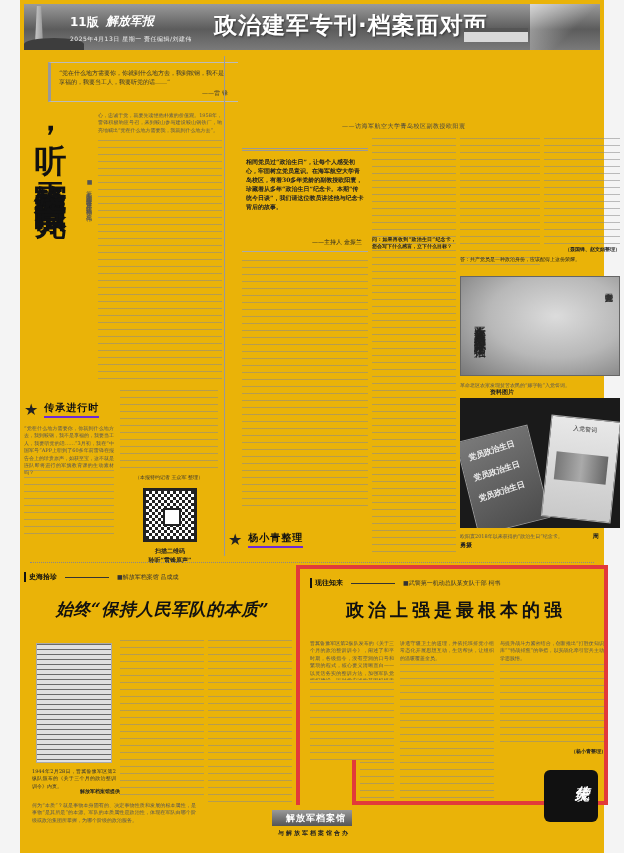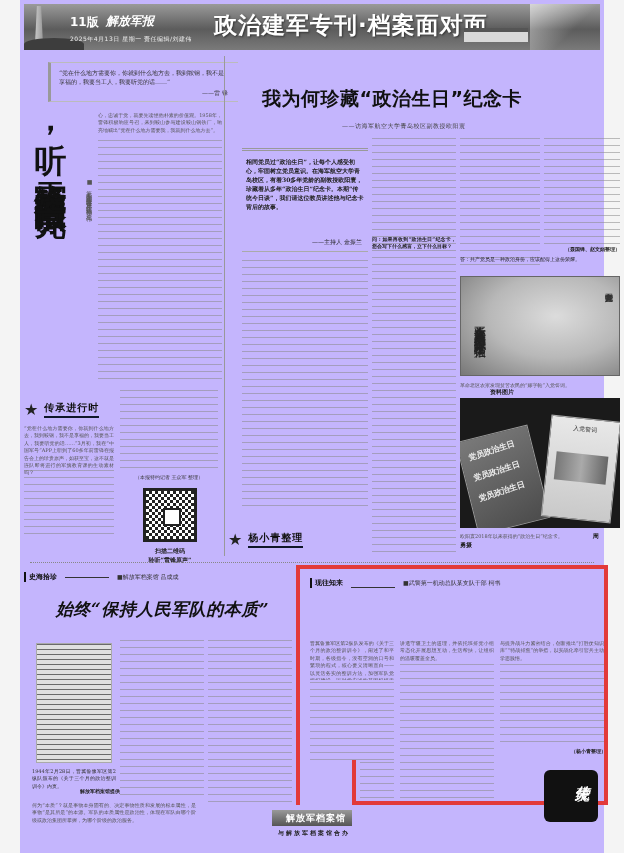--- a/index.html
+++ b/index.html
@@ -1,18 +1,18 @@
 <!DOCTYPE html>
 <html><head>
 <meta charset="utf-8">
 <style>
   * { box-sizing: border-box; margin: 0; padding: 0; }
   html, body { width: 624px; height: 853px; background: #f4f4f4; overflow: hidden; }
   body { font-family: "DejaVu Serif", serif; color: #222; position: relative; }
-  .page { position: absolute; left: 20px; top: 0; width: 584px; height: 853px; background: #c4b5fd; }
+  .page { position: absolute; left: 20px; top: 0; width: 584px; height: 853px; background: #eab308; }
 
   
   .masthead { position: absolute; left: 4px; top: 4px; width: 576px; height: 46px;
     background: linear-gradient(180deg, #9a9a9a 0%, #5c5c5c 55%, #7a7a7a 100%); overflow: hidden; }
   .masthead .tower { position: absolute; left: 8px; top: 2px; width: 14px; height: 42px;
     background: linear-gradient(90deg,#d8d8d8,#888); clip-path: polygon(35% 0,65% 0,80% 100%,20% 100%); }
   .masthead .hill { position: absolute; left: 0; bottom: 0; width: 60px; height: 12px; background: #3d3d3d; border-radius: 50% 50% 0 0; }
   .masthead .edition { position: absolute; left: 46px; top: 10px; color: #fff; font-family: "DejaVu Sans", sans-serif; font-weight: bold; font-size: 12px; }
   .masthead .paper { position: absolute; left: 82px; top: 9px; color: #fff; font-family: "DejaVu Serif", serif; font-style: italic; font-weight: bold; font-size: 12px; }
   .masthead .date { position: absolute; left: 46px; top: 31px; color: #eee; font-family: "DejaVu Sans", sans-serif; font-size: 6px; letter-spacing: 0.5px; }
@@ -27,21 +27,21 @@
   
   .quote-box { position: absolute; left: 28px; top: 16px; width: 190px; height: 40px; border-left: 3px solid #999; border-top: 1px solid #bbb; border-bottom: 1px solid #bbb; padding: 5px 8px; }
   .quote-box .q { font-size: 6px; line-height: 9px; color: #333; }
   .quote-box .by { position: absolute; right: 10px; bottom: 3px; font-size: 6px; color: #333; }
   .vhead { position: absolute; left: 28px; top: 82px; width: 48px; writing-mode: vertical-rl; font-family: "DejaVu Sans", sans-serif; font-weight: bold; font-size: 32px; line-height: 46px; letter-spacing: 3px; color: #111; }
   .vbyline { position: absolute; left: 86px; top: 178px; writing-mode: vertical-rl; font-size: 6px; color: #555; letter-spacing: 1px; }
   .colrule { position: absolute; width: 1px; background: #999; }
 
   .section-tag { position: absolute; display: flex; align-items: center; gap: 6px; }
   .section-tag .star { font-size: 16px; color: #222; }
-  .section-tag .lbl { font-family: Liberation Serif, serif; font-weight: bold; font-size: 10px; letter-spacing: 1px; color: #111; border-bottom: 2px solid #0f172a; padding-bottom: 1px; }
+  .section-tag .lbl { font-family: Liberation Serif, serif; font-weight: bold; font-size: 10px; letter-spacing: 1px; color: #111; border-bottom: 2px solid #6d28d9; padding-bottom: 1px; }
 
   .qr { position: absolute; width: 54px; height: 54px; background:
     repeating-conic-gradient(#222 0 25%, #fff 0 50%) 0 0/6px 6px; border: 3px solid #222; }
   .qr::after { content: ""; position: absolute; left: 17px; top: 17px; width: 14px; height: 14px; background: #fff; border: 2px solid #222; }
   .qr-cap { position: absolute; font-size: 6px; line-height: 9px; text-align: center; color: #222; font-weight: bold; }
 
   
   .headline2 { position: absolute; left: 242px; top: 86px; font-family: "DejaVu Sans", sans-serif; font-weight: bold; font-size: 19px; color: #111; letter-spacing: 0.5px; }
   .sub2 { position: absolute; left: 322px; top: 122px; font-size: 6px; color: #444; letter-spacing: 0.5px; }
   .editor-box { position: absolute; left: 222px; top: 148px; width: 126px; height: 104px; border-top: 3px double #999; border-bottom: 1px solid #aaa; padding: 6px 4px; }
@@ -120,21 +120,20 @@
   </div>
   <div class="lines" style="left:4px;top:470px;width:90px;height:70px;"></div>
   <div class="lines" style="left:100px;top:390px;width:98px;height:80px;"></div>
   <div class="txt" style="left:100px;top:474px;width:98px;height:10px;text-align:center;color:#333;">（本报特约记者 王众军 整理）</div>
   <div class="qr" style="left:123px;top:488px;"></div>
   <div class="qr-cap" style="left:110px;top:546px;width:80px;">
     <div>扫描二维码</div>
     <div>聆听“雷锋原声”</div>
   </div>
 
-  <div class="headline2">我为何珍藏“政治生日”纪念卡</div>
   <div class="sub2">——访海军航空大学青岛校区副教授欧阳寰</div>
   <div class="editor-box">
     <p class="t">相同党员过“政治生日”，让每个人感受初心，牢固树立党员意识。在海军航空大学青岛校区，有着30多年党龄的副教授欧阳寰，珍藏着从多年“政治生日”纪念卡。本期“传统今日谈”，我们请这位教员讲述他与纪念卡背后的故事。</p>
     <span class="sig">——主持人 金振兰</span>
   </div>
   <div class="lines" style="left:222px;top:260px;width:126px;height:250px;"></div>
   <div class="lines" style="left:352px;top:138px;width:84px;height:420px;"></div>
   <div class="lines" style="left:440px;top:138px;width:80px;height:130px;"></div>
   <div class="lines" style="left:524px;top:138px;width:76px;height:106px;"></div>
   <div class="txt" style="left:352px;top:236px;width:84px;height:22px;font-weight:bold;color:#222;">问：如果再收到“政治生日”纪念卡，您会写下什么感言，立下什么目标？</div>
@@ -180,25 +179,26 @@
   <div class="doc-img" style="left:16px;"></div>
   <div class="txt" style="left:12px;top:768px;width:84px;height:22px;color:#333;">1944年2月28日，晋冀鲁豫军区第2纵队颁布的《关于三个月的政治整训训令》内页。</div>
   <div class="txt" style="left:60px;top:788px;width:80px;height:8px;font-weight:bold;color:#222;">解放军档案馆提供</div>
   <div class="txt" style="left:12px;top:802px;width:164px;height:40px;">何为“本质”？就是事物本身固有的、决定事物性质和发展的根本属性，是事物“是其所是”的本源。军队的本质属性是政治性，体现在军队由哪个阶级或政治集团所掌握，为哪个阶级的政治服务。</div>
   <div class="lines" style="left:100px;top:640px;width:84px;height:160px;"></div>
   <div class="lines" style="left:188px;top:640px;width:84px;height:165px;"></div>
 
   <div class="red-frame" style="left:276px;"></div>
   <div class="red-bottom" style="left:336px;"></div>
   <div class="red-left2" style="left:332px;"></div>
-  <div class="col-tag" style="left:290px;top:578px;align-items:flex-end;">
+  <div class="col-tag" style="left:290px;top:578px;">
     <span class="lbl">现往知来</span>
     <span class="rule"></span>
     <span>■武警第一机动总队某支队干部  柯书</span>
   </div>
+  <div class="headline4" style="left:326px;">政治上强是最根本的强</div>
   <div class="txt" style="left:290px;top:640px;width:84px;height:40px;">晋冀鲁豫军区第2纵队发布的《关于三个月的政治整训训令》，阐述了和平时期，各级指令，没有空洞的口号和繁琐的程式，核心要义清晰直白——以灵活务实的整训方法，加强军队党组织建设，以对党忠诚的基因根植于官兵血脉。</div>
   <div class="lines" style="left:290px;top:682px;width:84px;height:78px;"></div>
   <div class="lines" style="left:340px;top:762px;width:34px;height:38px;"></div>
   <div class="txt" style="left:380px;top:640px;width:94px;height:22px;">讲透守疆卫土的道理，并依托班排党小组常态化开展思想互动，生活帮扶，让组织的温暖覆盖全员。</div>
   <div class="lines" style="left:380px;top:664px;width:94px;height:134px;"></div>
   <div class="txt" style="left:480px;top:640px;width:104px;height:22px;">与提升战斗力紧密结合，创新推出“打胜仗知识库”“特战排查”的举措，以实战化牵引官兵主动学思践悟。</div>
   <div class="lines" style="left:480px;top:664px;width:104px;height:78px;"></div>
   <div class="txt" style="left:536px;top:748px;width:50px;height:8px;font-weight:bold;color:#222;text-align:right;">（杨小青整理）</div>
   <div class="seal" style="left:524px;top:770px;">光荣传统</div>
 

